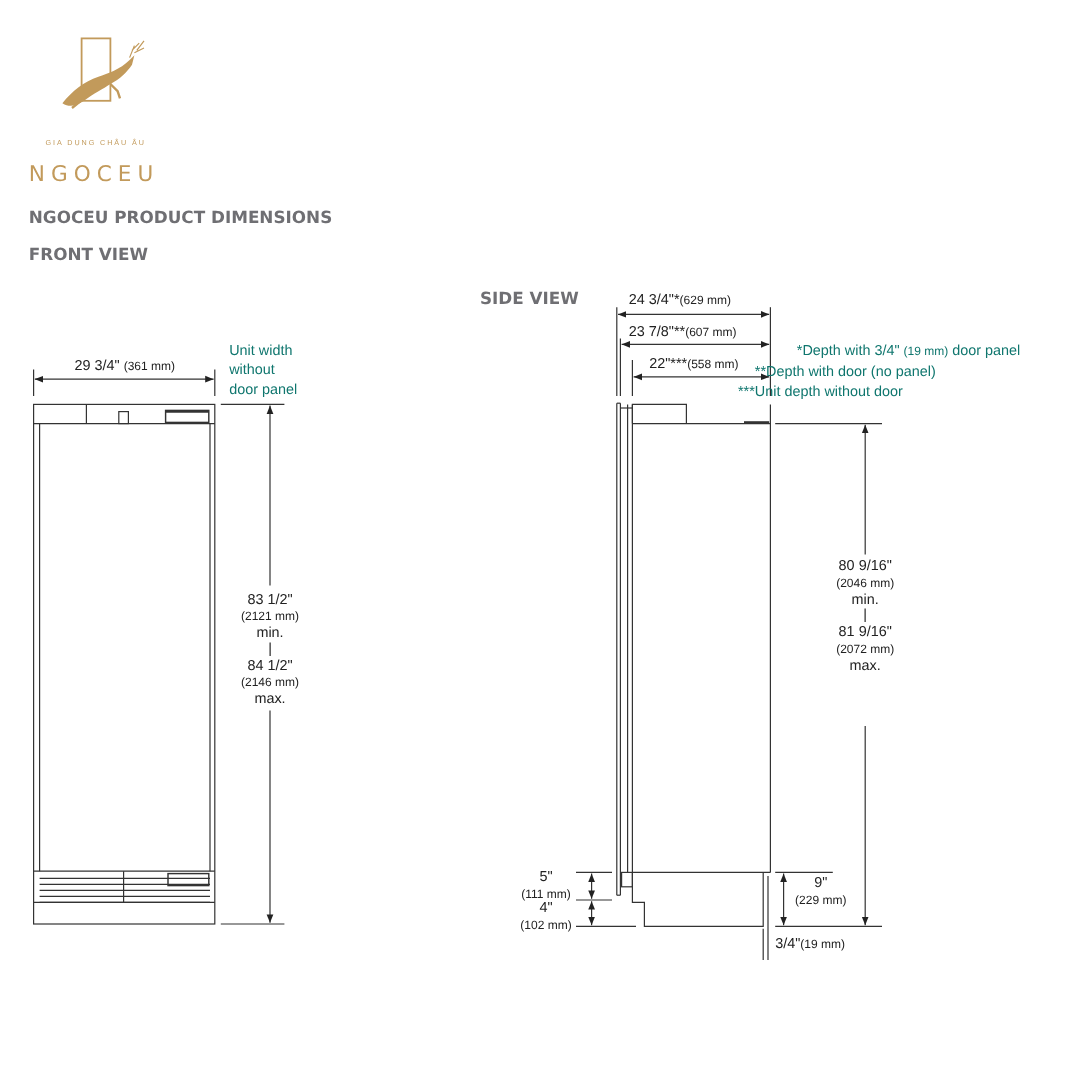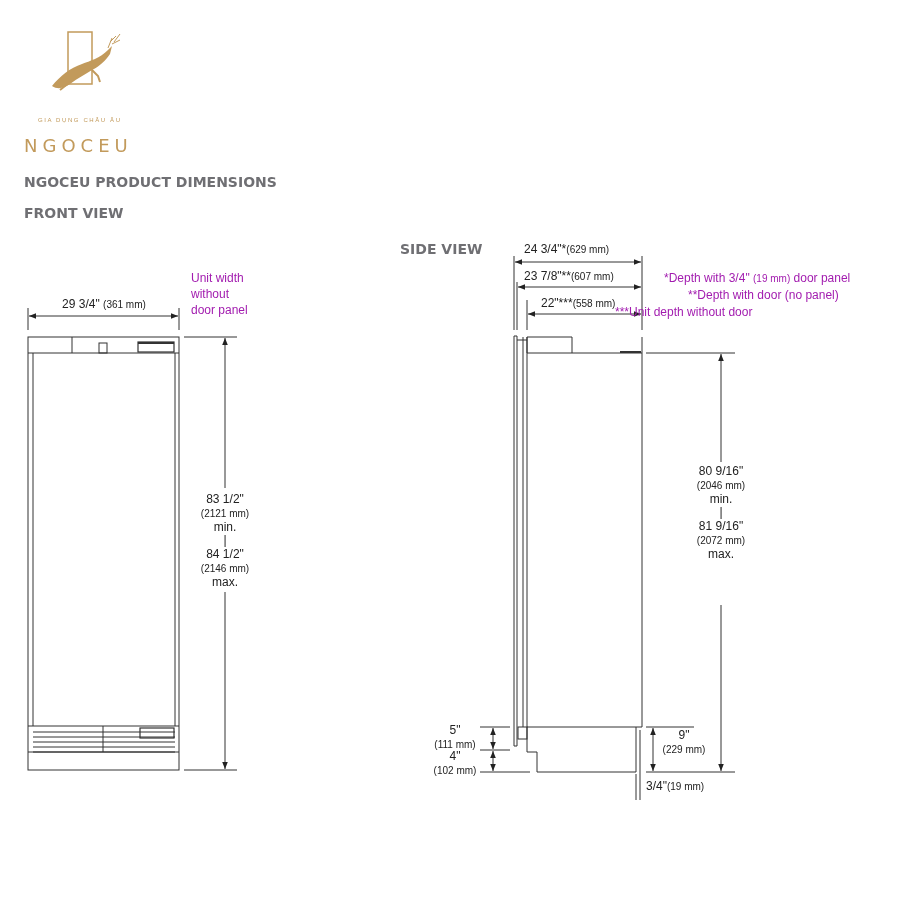--- a/index.html
+++ b/index.html
@@ -8,21 +8,21 @@
     .logo { left: 20px; top: 28px; width: 130px; height: 100px; }
     .brand { left: 24px; top: 96px; font-family: "DejaVu Sans", sans-serif; font-size: 18px; letter-spacing: 5px; color: #c29a5b; font-weight: normal; margin-top: 39px; }
     .tagline { left: 38px; top: 117px; font-size: 6px; letter-spacing: 1.6px; color: #c29a5b; }
     .heading { font-family: "DejaVu Sans", sans-serif; font-weight: bold; color: #6f6f73; font-size: 14px; }
     .h-overall { left: 24px; top: 174px; }
     .h-front { left: 24px; top: 205px; }
     .h-side { left: 400px; top: 202px; margin-top: 39px; }
     svg.drawing { position: absolute; left: 0; top: 0; }
     .dim { font-family: "Liberation Sans", sans-serif; color: #222; font-size: 12px; line-height: 1.15; text-align: center; }
     .dim small { font-size: 10px; }
-    .note { font-size: 12px; color: #a21caf; line-height: 16px; }
+    .note { font-size: 12px; color: #0f766e; line-height: 16px; margin-top: 14px; }
   </style>
 </head>
 <body>
 
 <svg class="abs logo" viewBox="0 0 130 100" width="130" height="100">
   <rect x="48" y="4" width="24" height="52" fill="none" stroke="#c29a5b" stroke-width="1.5"></rect>
   <path d="M32 58 C 40 48, 50 40, 62 36 C 70 33, 80 30, 88 22 L 92 18 L 90 26 C 86 32, 80 38, 72 42 C 66 46, 58 50, 50 56 C 44 60, 38 62, 32 58 Z" fill="#c29a5b"></path>
   <path d="M88 20 L 92 10 M 90 14 L 96 8 M 92 16 L 100 12 M 94 14 L 100 6" stroke="#c29a5b" stroke-width="1" fill="none"></path>
   <path d="M50 54 L 40 62 M 72 42 L 78 48 L 80 54" stroke="#c29a5b" stroke-width="2" fill="none"></path>
 </svg>
@@ -139,21 +139,21 @@
 <div class="abs dim" style="left:524px; top:270px;">
   <span>23 7/8"**</span><small>(607 mm)</small>
 </div>
 <div class="abs dim" style="left:541px; top:297px;">
   <span>22"***</span><small>(558 mm)</small>
 </div>
 
 <div class="abs note" style="left:664px; top:270px;">
   <span>*Depth with 3/4" </span><small style="font-size:10px">(19 mm)</small><span> door panel</span>
 </div>
-<div class="abs note" style="left:688px; top:287px;">**Depth with door (no panel)</div>
+<div class="abs note" style="left:629px; top:287px;">**Depth with door (no panel)</div>
 <div class="abs note" style="left:615px; top:304px;">***Unit depth without door</div>
 
 <div class="abs dim" style="left:686px; top:465px; width:70px;">
   <div>80 9/16"</div>
   <div><small>(2046 mm)</small></div>
   <div>min.</div>
   <div>|</div>
   <div>81 9/16"</div>
   <div><small>(2072 mm)</small></div>
   <div>max.</div>

